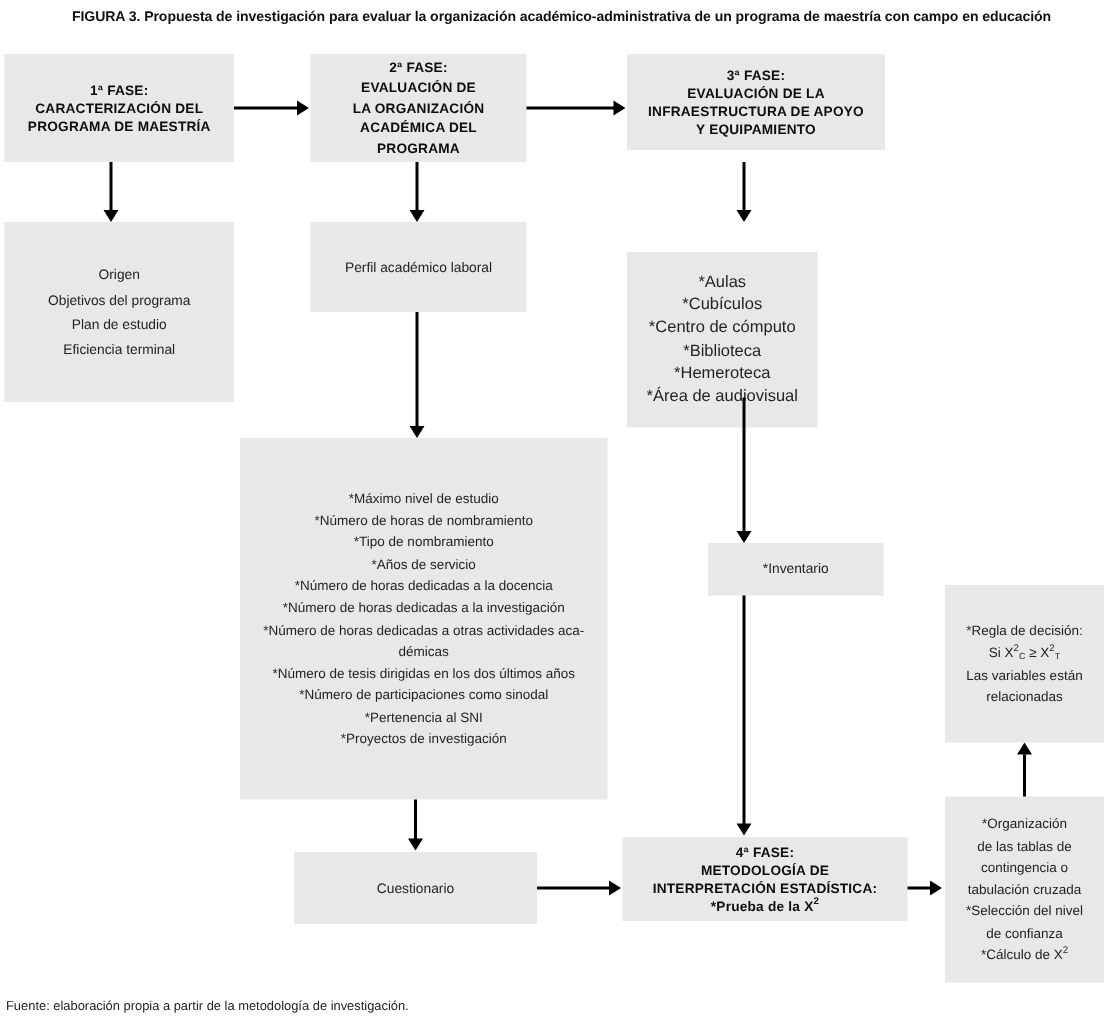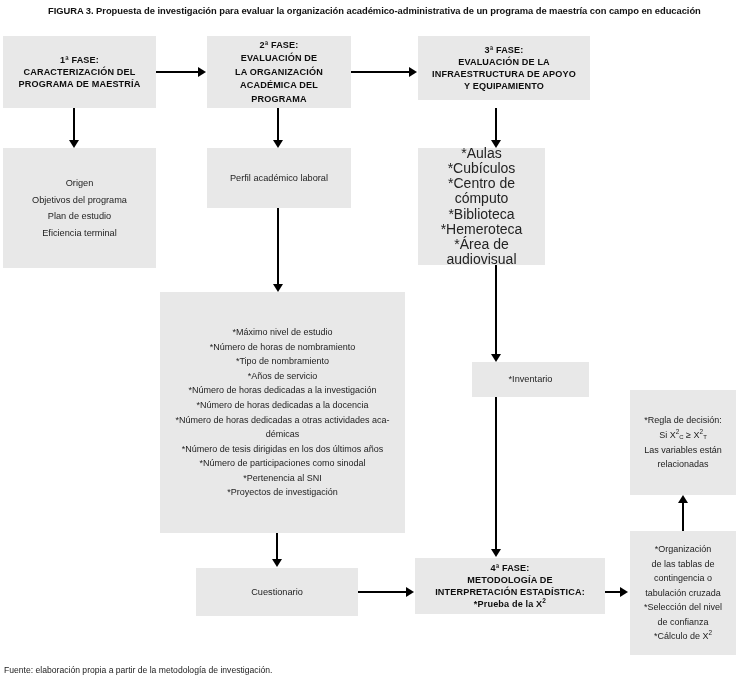--- a/index.html
+++ b/index.html
@@ -62,23 +62,24 @@
     color: #0d0d0d;
   }
 
   .plain {
     font-size: 9.2px;
     line-height: 16.5px;
     color: #232323;
   }
 
   .plain-tight {
-    font-size: 14px;
+    font-size: 11px;
     line-height: 15.2px;
     color: #232323;
+    margin-top: 20px;
   }
 
   .plain-sm {
     font-size: 9.0px;
     line-height: 14.6px;
     color: #232323;
   }
 
   sup { font-size: 0.72em; vertical-align: super; line-height: 0; }
   sub { font-size: 0.66em; vertical-align: -0.22em; line-height: 0; }
@@ -164,22 +165,22 @@
 <div class="arrow arrow-down" style="left:273px; top:140px;"></div>
 
 <div class="conn vline" style="left:495px; top:108px; width:2px; height:34px;"></div>
 <div class="arrow arrow-down" style="left:491px; top:140px;"></div>
 
 <div class="box plain-sm" style="left:160px; top:292px; width:245px; height:241px;">
   <span class="ln">*Máximo nivel de estudio</span>
   <span class="ln">*Número de horas de nombramiento</span>
   <span class="ln">*Tipo de nombramiento</span>
   <span class="ln">*Años de servicio</span>
+  <span class="ln">*Número de horas dedicadas a la docencia</span>
   <span class="ln">*Número de horas dedicadas a la investigación</span>
-  <span class="ln">*Número de horas dedicadas a la docencia</span>
   <span class="ln">*Número de horas dedicadas a otras actividades aca-</span>
   <span class="ln">démicas</span>
   <span class="ln">*Número de tesis dirigidas en los dos últimos años</span>
   <span class="ln">*Número de participaciones como sinodal</span>
   <span class="ln">*Pertenencia al SNI</span>
   <span class="ln">*Proyectos de investigación</span>
 </div>
 
 <div class="conn vline" style="left:277px; top:208px; width:2px; height:78px;"></div>
 <div class="arrow arrow-down" style="left:273px; top:284px;"></div>

